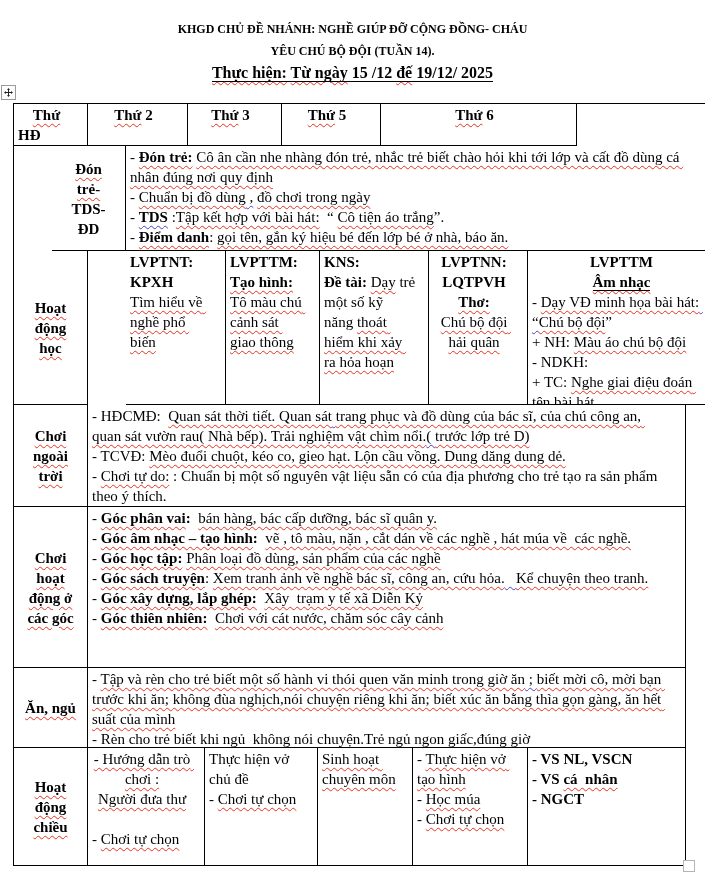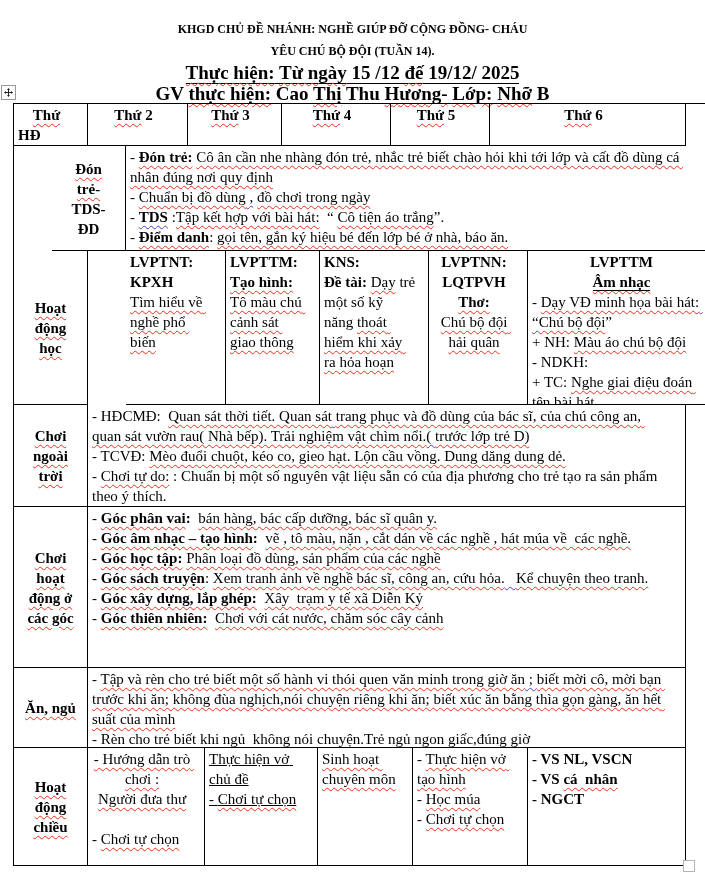--- a/index.html
+++ b/index.html
@@ -4,21 +4,21 @@
 <style>
   html,body{margin:0;padding:0;}
   body{
     width:705px;height:884px;overflow:hidden;background:#ffffff;
     font-family:"Liberation Serif","DejaVu Serif",serif;color:#000;
     position:relative;
   }
   
   #title-block{position:absolute;left:0;top:18px;width:705px;text-align:center;}
   .title-line{font-weight:bold;font-size:12px;line-height:22px;}
-  .title-sub{font-weight:bold;font-size:19px;line-height:20px;margin-top:1px;}
+  .title-sub{font-weight:bold;font-size:16px;line-height:20px;margin-top:1px;}
   
   .r-b{font-weight:bold;}
   .r-u{border-bottom:1.5px solid #000;}
   .r-w{text-decoration-line:underline;text-decoration-style:wavy;text-decoration-color:#e8301c;text-decoration-thickness:1px;text-underline-offset:3px;}
   .r-g{text-decoration-line:underline;text-decoration-style:wavy;text-decoration-color:#4840d0;text-decoration-thickness:1px;text-underline-offset:3px;}
   
   #schedule-table{
     position:absolute;left:13px;top:103px;
     border-top:1.5px solid #000;border-left:1.5px solid #000;
     font-size:15px;
@@ -50,37 +50,33 @@
 <div id="move-handle">
   <svg width="9" height="9" viewBox="0 0 10 10">
     <path d="M5 0 L6.6 2.1 H5.55 V4.45 H7.9 V3.4 L10 5 L7.9 6.6 V5.55 H5.55 V7.9 H6.6 L5 10 L3.4 7.9 H4.45 V5.55 H2.1 V6.6 L0 5 L2.1 3.4 V4.45 H4.45 V2.1 H3.4 Z" fill="#222"></path>
   </svg>
 </div>
 
 <div id="title-block">
   <div class="title-line">KHGD CHỦ ĐỀ NHÁNH: NGHỀ GIÚP ĐỠ CỘNG ĐỒNG- CHÁU</div>
   <div class="title-line">YÊU CHÚ BỘ ĐỘI (TUẦN 14).</div>
   <div class="title-sub"><span class="r-b r-u r-w">Thực hiện:</span><span class="r-b r-u"> </span><span class="r-b r-u r-w">Từ ngày</span><span class="r-b r-u"> 15 /12 </span><span class="r-b r-u r-w">đế</span><span class="r-b r-u"> 19/12/ 2025</span></div>
-  <div class="title-sub"><span class="r-b">GV </span><span class="r-b r-w">thực hiện:</span><span class="r-b"> Cao </span><span class="r-b r-w">Thị</span><span class="r-b"> Thu </span><span class="r-b r-w">Hương-</span><span class="r-b"> </span><span class="r-b r-w">Lớp:</span><span class="r-b"> </span><span class="r-b r-w">Nhỡ</span><span class="r-b"> B</span></div>
 </div>
 
 <div id="schedule-table">
     <div class="trow" style="height: 42px;">
       <div class="tcell" style="width: 74px;">
         <div class="para a-c"><span class="r-b r-w">Thứ</span></div>
         <div class="para a-l"><span class="r-b">HĐ</span></div>
       </div>
       <div class="tcell" style="width: 100px;">
         <div class="para a-c"><span class="r-b r-w">Thứ</span><span class="r-b"> 2</span></div>
       </div>
       <div class="tcell" style="width: 94px;">
         <div class="para a-c"><span class="r-b r-w">Thứ</span><span class="r-b"> 3</span></div>
-      </div>
-      <div class="tcell" style="width: 109px;">
-        <div class="para a-c"><span class="r-b r-w">Thứ</span><span class="r-b"> 4</span></div>
       </div>
       <div class="tcell" style="width: 99px;">
         <div class="para a-c"><span class="r-b r-w">Thứ</span><span class="r-b"> 5</span></div>
       </div>
       <div class="tcell" style="width: 196px;">
         <div class="para a-c"><span class="r-b r-w">Thứ</span><span class="r-b"> 6</span></div>
       </div>
     </div>
     <div class="trow" style="height: 105px; justify-content: flex-end;">
       <div class="tcell vmid labelcell" style="width: 74px;">
@@ -173,21 +169,21 @@
         <div class="para a-c"><span class="r-b r-w">Hoạt</span></div>
         <div class="para a-c"><span class="r-b r-w">động</span></div>
         <div class="para a-c"><span class="r-b r-w">chiều</span></div>
       </div>
       <div class="tcell" style="width: 117px;">
         <div class="para a-c"><span class="r-w">- Hướng dẫn trò chơi :</span></div>
         <div class="para a-c"><span class="r-w">Người đưa thư</span></div>
         <div class="para a-l"><span> </span></div>
         <div class="para a-l"><span>- </span><span class="r-w">Chơi tự chọn</span></div>
       </div>
-      <div class="tcell" style="width: 113px; text-decoration: underline;">
+      <div class="tcell" style="width: 113px;">
         <div class="para a-l"><span>Thực hiện vở chủ đề</span></div>
         <div class="para a-l"><span>- </span><span class="r-w">Chơi tự chọn</span></div>
       </div>
       <div class="tcell" style="width: 95px;">
         <div class="para a-l"><span class="r-w">Sinh hoạt chuyên môn</span></div>
       </div>
       <div class="tcell" style="width: 115px;">
         <div class="para a-l"><span>- </span><span class="r-w">Thực hiện vở tạo hình</span></div>
         <div class="para a-l"><span>- </span><span class="r-w">Học múa</span></div>
         <div class="para a-l"><span>- </span><span class="r-w">Chơi tự chọn</span></div>

